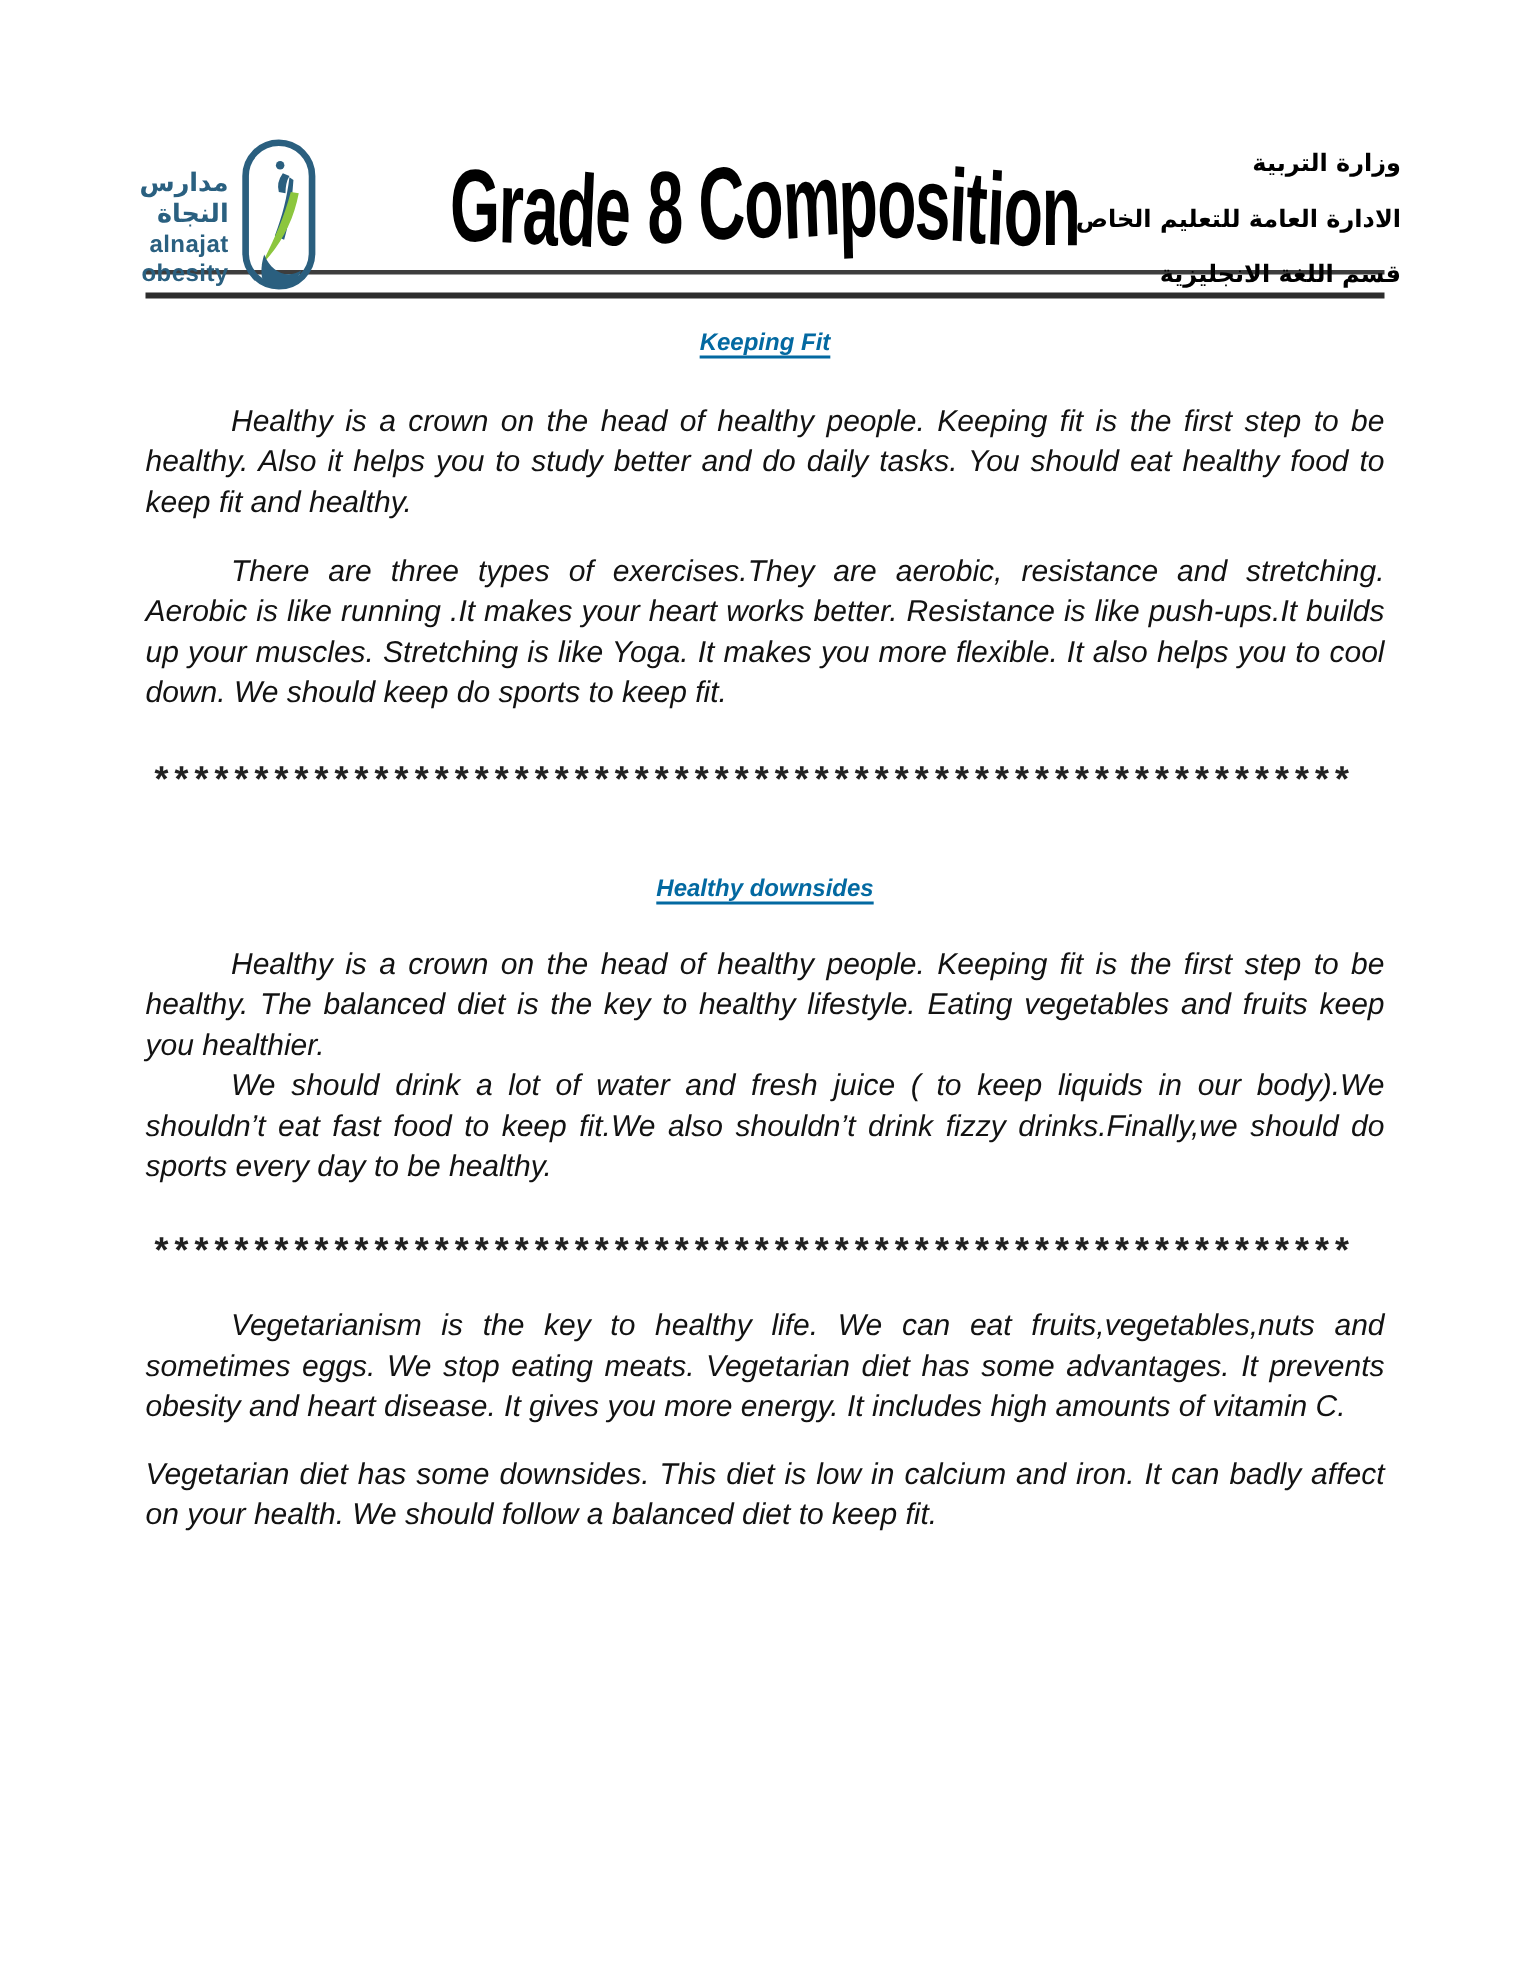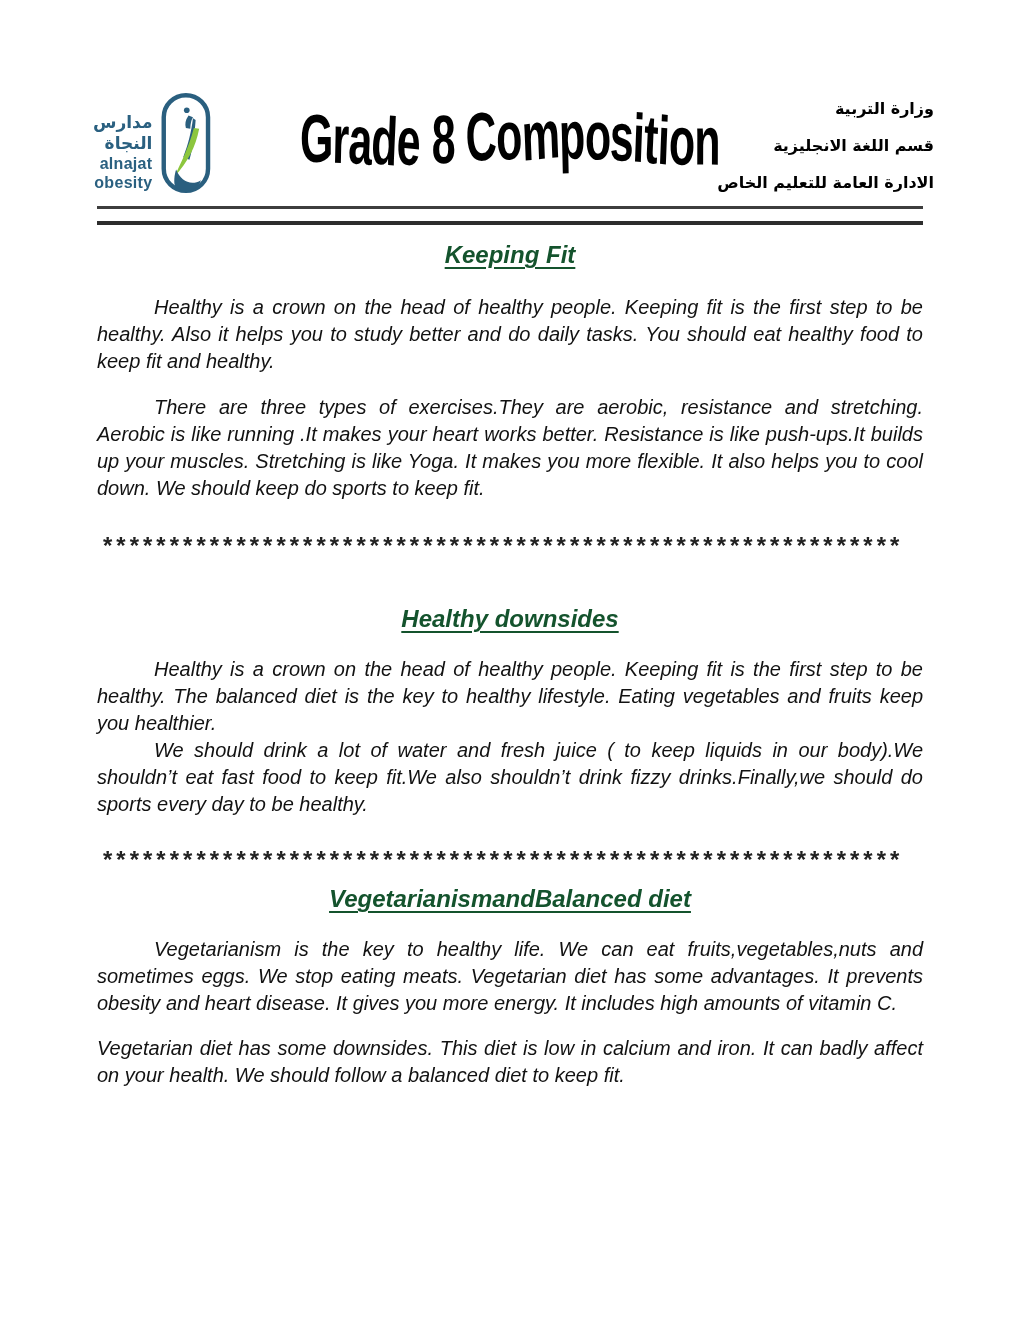--- a/index.html
+++ b/index.html
@@ -7,21 +7,21 @@
     width:1020px; height:1320px;
     background:#ffffff;
     font-family:"Liberation Sans", sans-serif;
     color:#121212;
     position:relative;
     overflow:hidden;
   }
   .page { position:absolute; inset:0; }
 
   
-  .header { position:relative; height:206px; }
+  .header { position:relative; height:180px; }
 
   .logo {
     position:absolute; left:93px; top:86px;
     display:flex; align-items:flex-start;
   }
   .logo-text {
     text-align:right;
     color:#2a6080;
     margin-top:26px;
     margin-right:2px;
@@ -74,26 +74,26 @@
   .content {
     margin:0 97px;
     font-style:italic;
     font-size:20px;
     line-height:27px;
   }
   .section-heading {
     text-align:center;
     font-weight:bold;
     font-style:italic;
-    font-size:24px;
+    font-size:16px;
     text-decoration:underline;
     text-underline-offset:4px;
     text-decoration-thickness:2px;
     margin:16px;
-    color:#14532d;
+    color:#0369a1;
   }
   .h1-keeping  { margin-top:16px; }
   .h2-lifestyle { margin-top:46px; }
   .h3-vegetarian { margin-top:12px; }
 
   .para {
     text-align:justify;
     text-indent:57px;
     margin:0;
   }
@@ -139,41 +139,40 @@
         <path d="M44 30 C42 46 39 58 33 74 L40 77 C45 60 46 44 47 32 Z" fill="#2a5f7f"></path>
         <path d="M51 42 C47 63 38 80 23 96 C30 81 39 64 45 41 Z" fill="#8cc63e"></path>
         <path d="M25 88 C30 101 42 107 53 100 C49 112 33 117 24 107 C22 103 23 94 25 88 Z" fill="#2a5f7f"></path>
       </svg>
     </div>
 
     <div class="doc-title"><span style="transform: rotate(0deg) translateY(0px);">G</span><span style="transform: rotate(1.99deg) translateY(1.09px);">r</span><span style="transform: rotate(3.45deg) translateY(1.96px);">a</span><span style="transform: rotate(4deg) translateY(2.44px);">d</span><span style="transform: rotate(3.49deg) translateY(2.43px);">e</span><span style="transform: rotate(2.06deg) translateY(1.95px);">&nbsp;</span><span style="transform: rotate(0.09deg) translateY(1.07px);">8</span><span style="transform: rotate(-1.91deg) translateY(-0.02px);">&nbsp;</span><span style="transform: rotate(-3.41deg) translateY(-1.11px);">C</span><span style="transform: rotate(-4deg) translateY(-1.97px);">o</span><span style="transform: rotate(-3.53deg) translateY(-2.44px);">m</span><span style="transform: rotate(-2.14deg) translateY(-2.43px);">p</span><span style="transform: rotate(-0.17deg) translateY(-1.93px);">o</span><span style="transform: rotate(1.84deg) translateY(-1.05px);">s</span><span style="transform: rotate(3.36deg) translateY(0.04px);">i</span><span style="transform: rotate(3.99deg) translateY(1.13px);">t</span><span style="transform: rotate(3.57deg) translateY(1.98px);">i</span><span style="transform: rotate(2.21deg) translateY(2.45px);">o</span><span style="transform: rotate(0.26deg) translateY(2.42px);">n</span></div>
 
     <div class="ministry">
       <div>وزارة التربية</div>
+      <div>الادارة العامة للتعليم الخاص</div>
       <div>قسم اللغة الانجليزية</div>
-      <div>الادارة العامة للتعليم الخاص</div>
     </div>
 
   </div>
 
   <div class="rule"></div>
 
   <div class="content">
 
     <h2 class="section-heading h1-keeping">Keeping Fit</h2>
     <p class="para p1">Healthy is a crown on the head of healthy people. Keeping fit is the first step to be healthy. Also it helps you to study better and do daily tasks. You should eat healthy food to keep fit and healthy.</p>
     <p class="para p2">There are three types of exercises.They are aerobic, resistance and stretching. Aerobic is like running .It makes your heart works better. Resistance is like push-ups.It builds up your muscles. Stretching is like Yoga. It makes you more flexible. It also helps you to cool down. We should keep do sports to keep fit.</p>
 
     <div class="stars stars1">************************************************************</div>
 
     <h2 class="section-heading h2-lifestyle">Healthy downsides</h2>
     <p class="para p3">Healthy is a crown on the head of healthy people. Keeping fit is the first step to be healthy. The balanced diet is the key to healthy lifestyle. Eating vegetables and fruits keep you healthier.</p>
     <p class="para p4">We should drink a lot of water and fresh juice ( to keep liquids in our body).We shouldn’t eat fast food to keep fit.We also shouldn’t drink fizzy drinks.Finally,we should do sports every day to be healthy.</p>
 
     <div class="stars stars2">************************************************************</div>
 
-    <h2 class="section-heading h3-vegetarian">VegetarianismandBalanced diet</h2>
     <p class="para p5">Vegetarianism is the key to healthy life. We can eat fruits,vegetables,nuts and sometimes eggs. We stop eating meats. Vegetarian diet has some advantages. It prevents obesity and heart disease. It gives you more energy. It includes high amounts of vitamin C.</p>
     <p class="para p6">Vegetarian diet has some downsides. This diet is low in calcium and iron. It can badly affect on your health. We should follow a balanced diet to keep fit.</p>
 
   </div>
 
 </div>
 
 </body></html>

